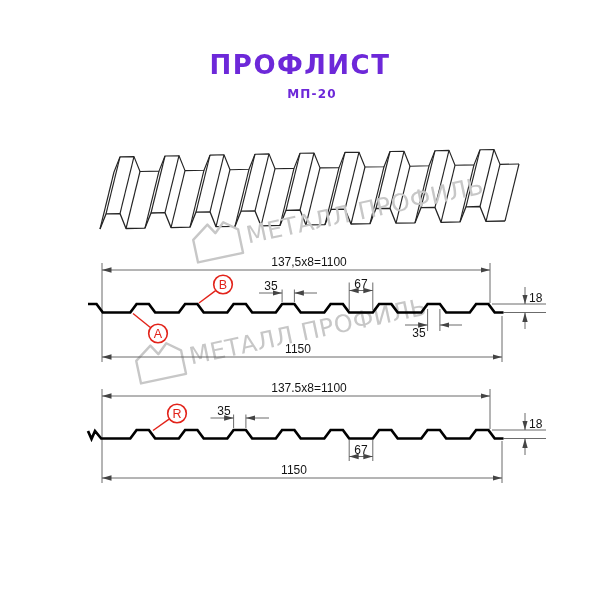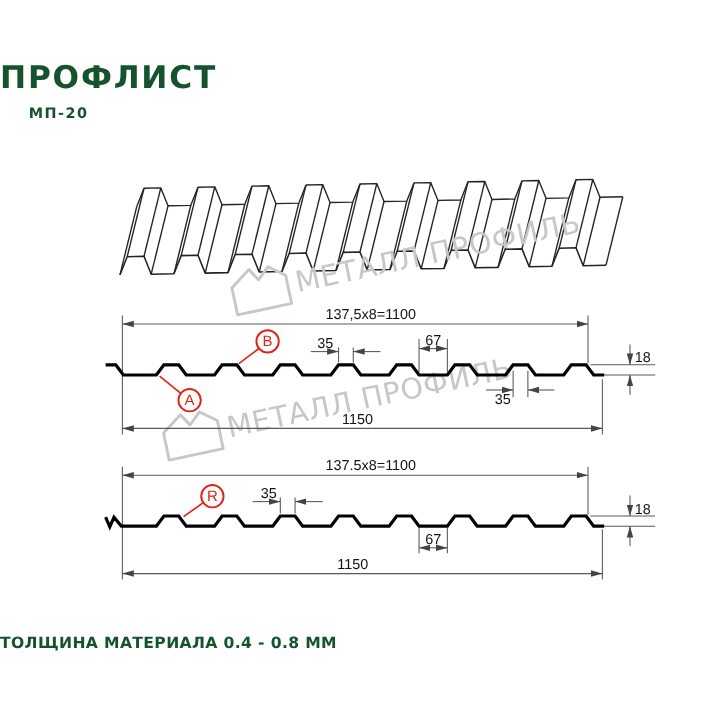--- a/index.html
+++ b/index.html
@@ -1,18 +1,18 @@
 <!DOCTYPE html>
 <html><head>
 <meta charset="utf-8">
 <style>
   html,body{margin:0;padding:0;background:#fff;}
   .stage{position:relative;width:600px;height:600px;background:#fff;overflow:hidden;
          font-family:"Liberation Sans",sans-serif;}
-  .txt{position:absolute;left:0;right:0;text-align:left;color:#14532d;}
+  .txt{position:absolute;left:0;right:0;text-align:center;color:#6d28d9;}
   .title{top:50px;font-family:"DejaVu Sans",sans-serif;font-weight:800;font-size:26px;letter-spacing:1.5px;}
   .subtitle{top:87px;font-family:"DejaVu Sans",sans-serif;font-weight:700;font-size:12px;letter-spacing:1.2px;padding-left:24px;}
   .footer{top:529px;font-family:"DejaVu Sans",sans-serif;font-weight:700;font-size:13px;letter-spacing:0.3px;}
   svg{position:absolute;top:0;left:0;}
   .ln{stroke:#5a5a5a;stroke-width:0.9;fill:none;}
   .prof{stroke:#000;stroke-width:2.7;fill:none;stroke-linejoin:miter;stroke-linecap:butt;}
   .dt{font-family:"Liberation Sans",sans-serif;font-size:12px;fill:#141414;}
   .mid{text-anchor:middle;}
   .redtxt{font-family:"Liberation Sans",sans-serif;font-size:12.5px;fill:#e2231a;text-anchor:middle;}
   .rc{stroke:#e2231a;stroke-width:1.6;fill:none;}
@@ -158,14 +158,13 @@
       <text class="dt mid" x="294" y="474">1150</text>
 
       <circle class="rc" cx="177" cy="413.5" r="9.3"></circle>
       <text class="redtxt" x="177" y="417.7">R</text>
       <line class="rl" x1="169.4" y1="418.9" x2="153" y2="430.5"></line>
 
       <path id="profile2" class="prof" d="M88 431 L91.5 439 L95 431 L101.2 438.5 L130.3 438.5 L136.6 430 L148.9 430 L155.2 438.5 L178.8 438.5 L185.1 430 L197.4 430 L203.7 438.5 L227.3 438.5 L233.6 430 L245.9 430 L252.2 438.5 L275.8 438.5 L282.1 430 L294.4 430 L300.7 438.5 L324.3 438.5 L330.6 430 L342.9 430 L349.2 438.5 L372.8 438.5 L379.1 430 L391.4 430 L397.7 438.5 L421.3 438.5 L427.6 430 L439.9 430 L446.2 438.5 L469.8 438.5 L476.1 430 L488.4 430 L494.7 438.5 L503.5 438.5"></path>
     </g>
   </svg>
 
-  <div class="txt footer">ТОЛЩИНА МАТЕРИАЛА 0.4 - 0.8 ММ</div>
 </div>
 
 </body></html>

